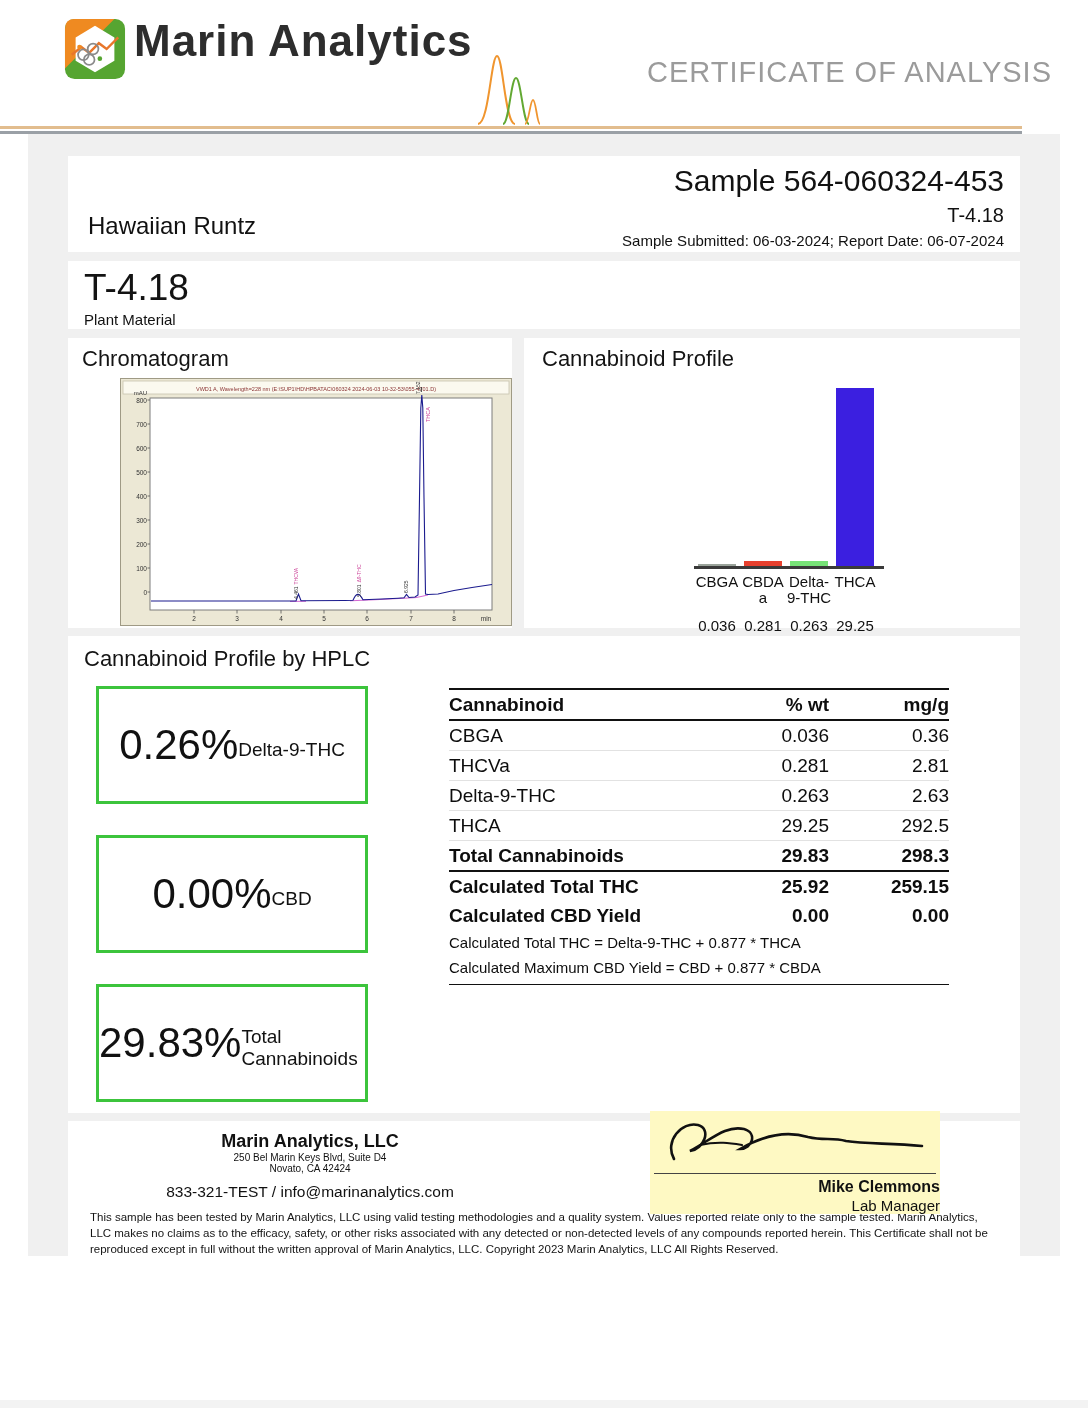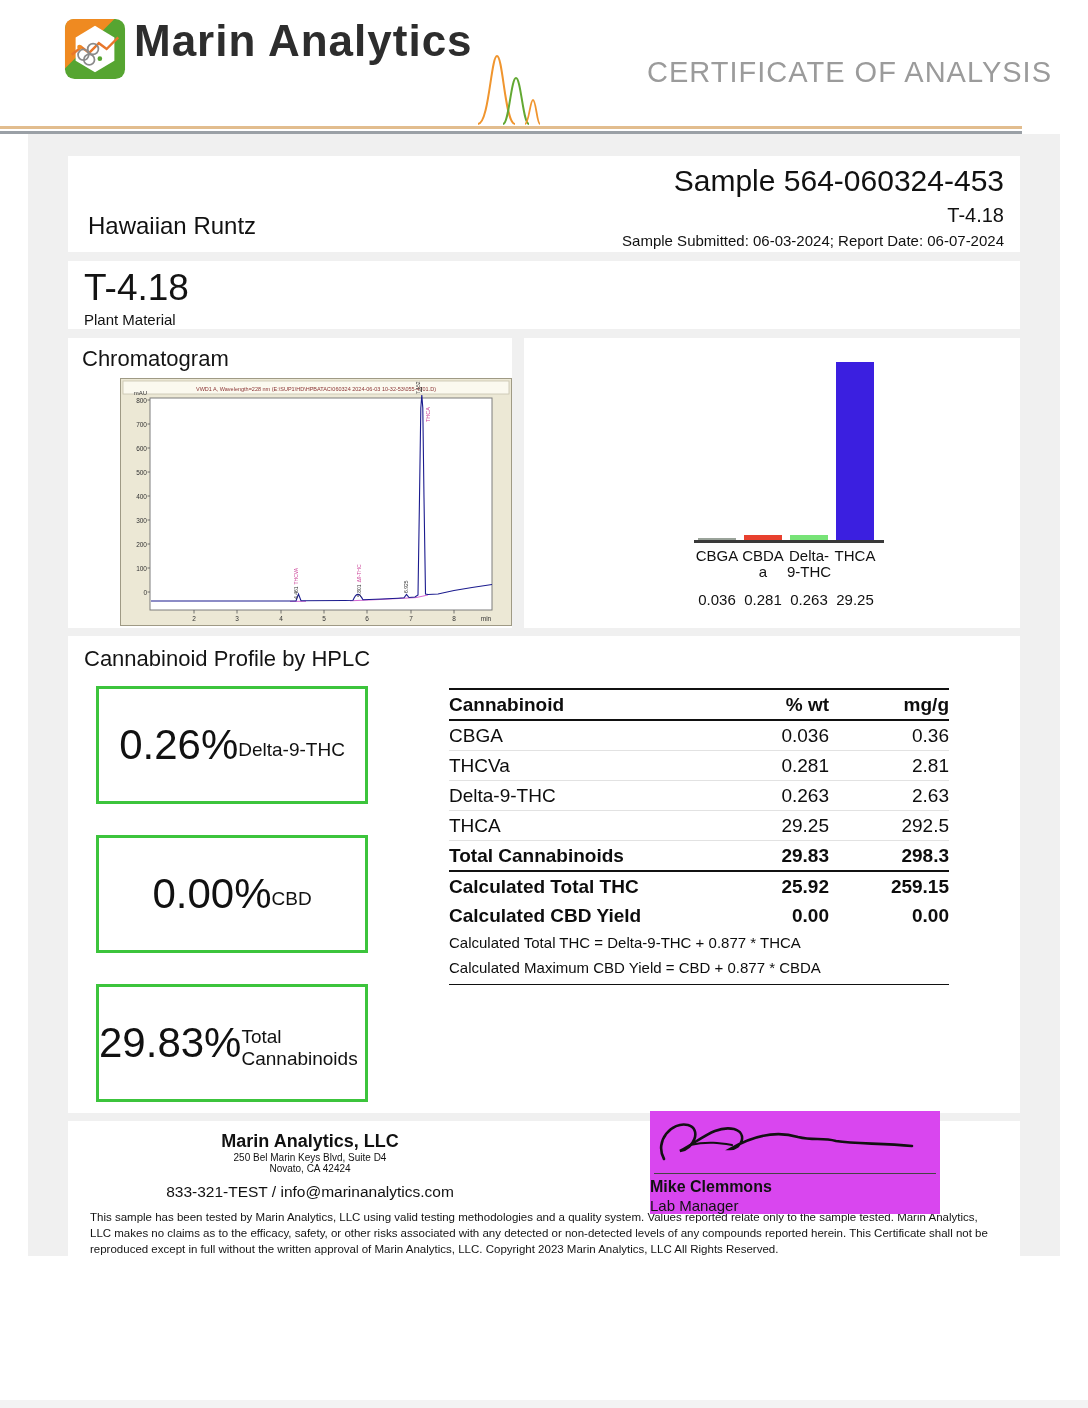--- a/index.html
+++ b/index.html
@@ -75,21 +75,21 @@
   tr.calc-row td { font-weight:bold; }
   tr.note-row td { font-size:15px; padding:4px 0; }
   tr.note-row.last td { border-bottom:1.5px solid #111; padding-bottom:8px; }
 
   
   .footer-card { height:135px; position:relative; padding:10px 20px 0 20px; }
   .lab-block { width:360px; margin-left:42px; text-align:center; }
   .lab-company { font-size:18px; font-weight:bold; color:#111; }
   .lab-line { font-size:10px; color:#111; margin-top:0; }
   .lab-contact { font-size:15.5px; color:#111; margin-top:9px; }
-  .sig-block { position:absolute; left:582px; top:-10px; width:290px; background:#d946ef; text-align:left; padding-top:4px; }
+  .sig-block { position:absolute; left:582px; top:-10px; width:290px; background:#fef9c3; text-align:right; padding-top:4px; }
   .sig-line { border-top:1.5px solid #444; margin:2px 4px 4px 4px; }
   .sig-name { font-size:16px; font-weight:bold; color:#111; }
   .sig-title { font-size:15px; color:#111; margin-top:1px; }
   .disclaimer { font-size:11.5px; color:#141414; line-height:1.4; margin-top:8px; padding:0 4px 10px 2px; }
 
   .bottom-strip { position:absolute; left:0; right:0; bottom:0; height:8px; background:#f3f3f3; }
 </style>
 </head>
 <body>
 
@@ -207,20 +207,21 @@
             <text transform="translate(178,221) rotate(-90)" font-size="5"><tspan fill="#333">4.461</tspan><tspan fill="#cc4499" dx="2">THCVA</tspan></text>
             <text transform="translate(241,219) rotate(-90)" font-size="5"><tspan fill="#333">5.801</tspan><tspan fill="#cc4499" dx="2">Δ9-THC</tspan></text>
             <text transform="translate(288,215) rotate(-90)" font-size="5"><tspan fill="#333">6.925</tspan></text>
             <text transform="translate(299.5,16) rotate(-90)" font-size="5" fill="#333">7.152</text>
             <text transform="translate(310,44) rotate(-90)" font-size="5.5" fill="#cc4499">THCA</text>
           </g>
         </svg>
       </div>
 
       <div class="card profile-card">
+        <div class="section-title">Cannabinoid Profile</div>
         <div class="chart">
           <div class="bars">
             <div class="bar-col">
                 <div class="bar" style="height: 2px; background: rgb(154, 163, 154);"></div>
               </div>
             <div class="bar-col">
                 <div class="bar" style="height: 5px; background: rgb(232, 64, 46);"></div>
               </div>
             <div class="bar-col">
                 <div class="bar" style="height: 5px; background: rgb(119, 227, 119);"></div>

